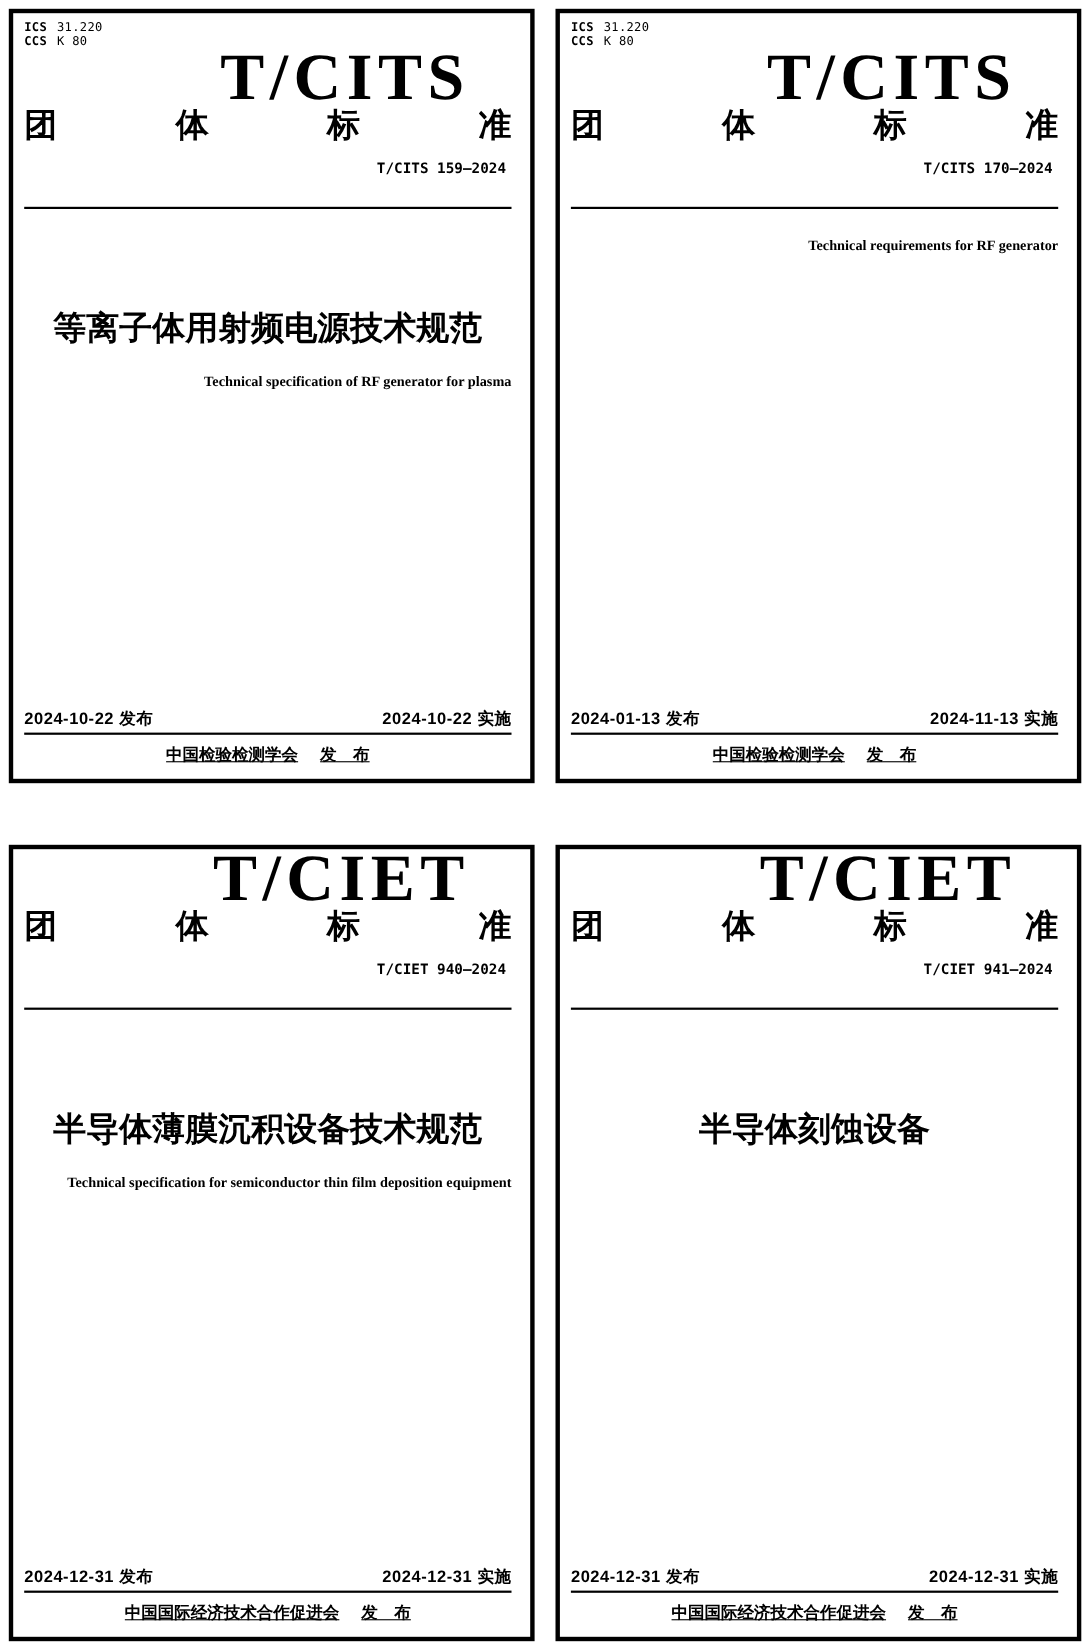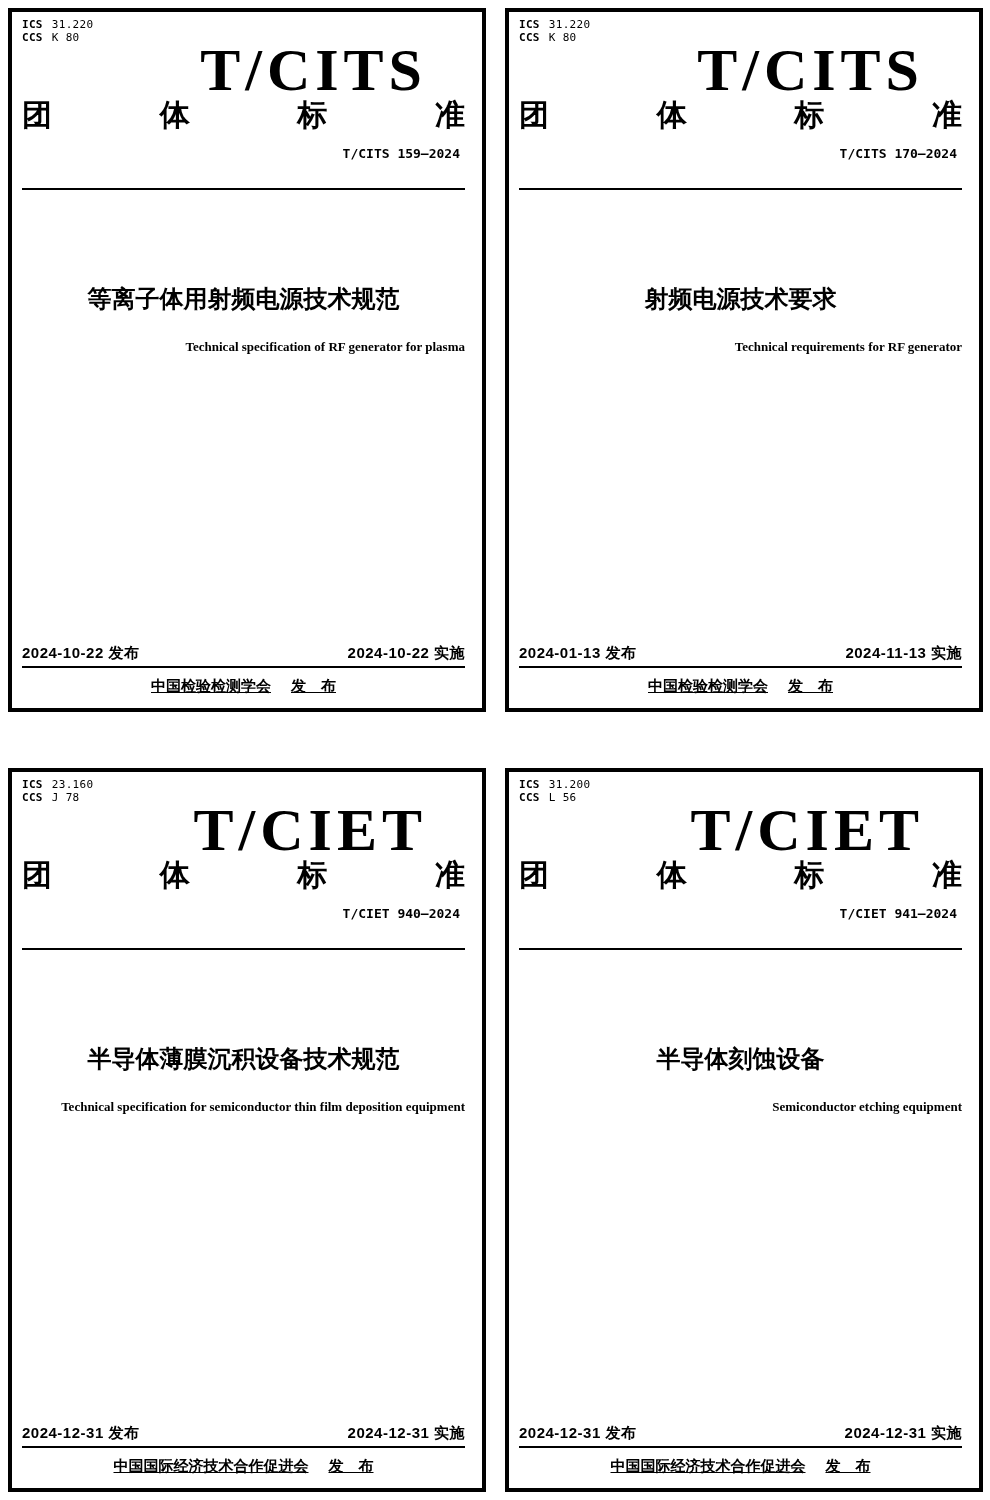--- a/index.html
+++ b/index.html
@@ -69,21 +69,21 @@
     white-space: nowrap;
   }
   .divider {
     margin-top: 26px;
     width: 100%;
     border-top: 2px solid #000;
   }
   .title-zh {
     margin-top: 93px;
     text-align: center;
-    font-size: 24px;
+    font-size: 30px;
     line-height: 31px;
     font-weight: 600;
     white-space: nowrap;
   }
   .title-en {
     margin-top: 24px;
     text-align: right;
     font-family: "Liberation Serif", serif;
     font-size: 13px;
     line-height: 17px;
@@ -144,68 +144,58 @@
 
   <div class="cover">
     <div class="ics-block">
       <div><span class="ics-label">ICS</span><span class="ics-value">31.220</span></div>
       <div><span class="ics-label">CCS</span><span class="ics-value">K 80</span></div>
     </div>
     <div class="logo">T/CITS</div>
     <div class="category">团 体 标 准</div>
     <div class="std-number">T/CITS 170—2024</div>
     <div class="divider"></div>
-    <div class="title-zh">射频电源技术要求</div>
     <div class="title-en">Technical requirements for RF generator</div>
     <div class="footer">
       <div class="dates-row">
         <span>2024-01-13 发布</span>
         <span>2024-11-13 实施</span>
       </div>
       <div class="publisher-row">
         <span>中国检验检测学会</span>
         <span>发　布</span>
       </div>
     </div>
   </div>
 
   <div class="cover">
-    <div class="ics-block">
-      <div><span class="ics-label">ICS</span><span class="ics-value">23.160</span></div>
-      <div><span class="ics-label">CCS</span><span class="ics-value">J 78</span></div>
-    </div>
     <div class="logo">T/CIET</div>
     <div class="category">团 体 标 准</div>
     <div class="std-number">T/CIET 940—2024</div>
     <div class="divider"></div>
     <div class="title-zh">半导体薄膜沉积设备技术规范</div>
     <div class="title-en">Technical specification for semiconductor thin film deposition equipment</div>
     <div class="footer">
       <div class="dates-row">
         <span>2024-12-31 发布</span>
         <span>2024-12-31 实施</span>
       </div>
       <div class="publisher-row">
         <span>中国国际经济技术合作促进会</span>
         <span>发　布</span>
       </div>
     </div>
   </div>
 
   <div class="cover">
-    <div class="ics-block">
-      <div><span class="ics-label">ICS</span><span class="ics-value">31.200</span></div>
-      <div><span class="ics-label">CCS</span><span class="ics-value">L 56</span></div>
-    </div>
     <div class="logo">T/CIET</div>
     <div class="category">团 体 标 准</div>
     <div class="std-number">T/CIET 941—2024</div>
     <div class="divider"></div>
     <div class="title-zh">半导体刻蚀设备</div>
-    <div class="title-en">Semiconductor etching equipment</div>
     <div class="footer">
       <div class="dates-row">
         <span>2024-12-31 发布</span>
         <span>2024-12-31 实施</span>
       </div>
       <div class="publisher-row">
         <span>中国国际经济技术合作促进会</span>
         <span>发　布</span>
       </div>
     </div>

